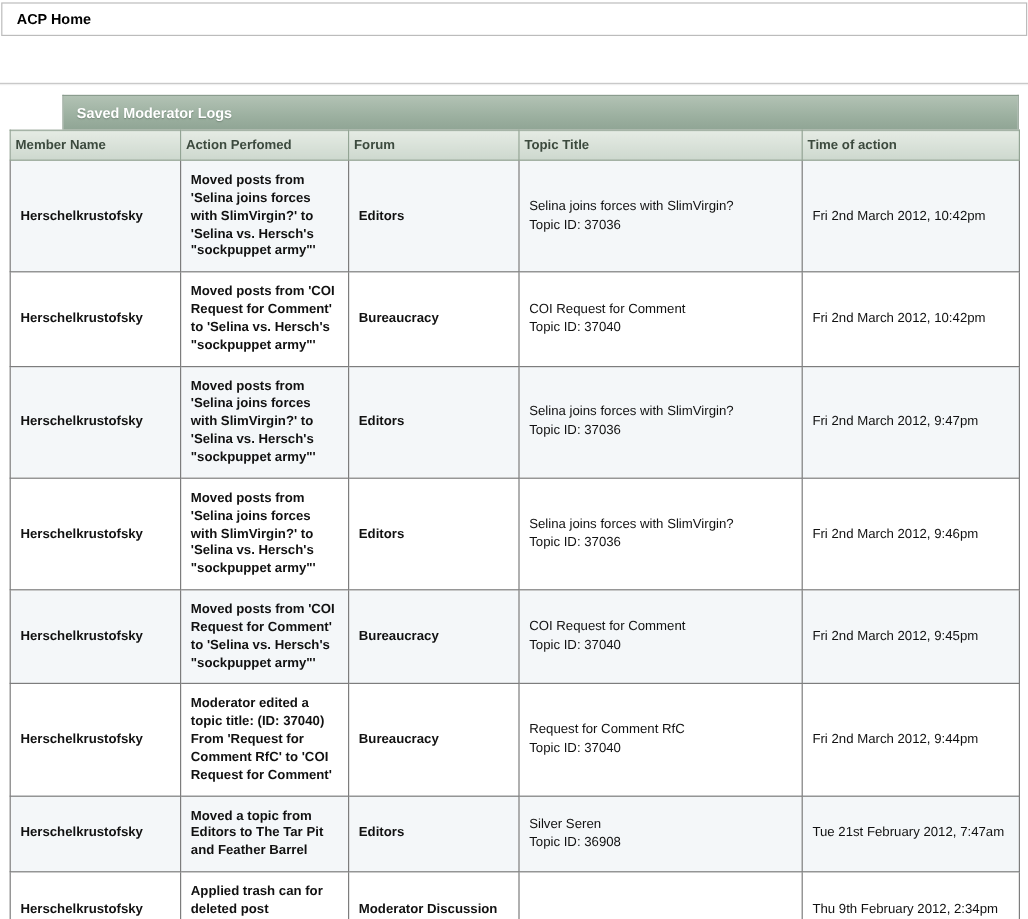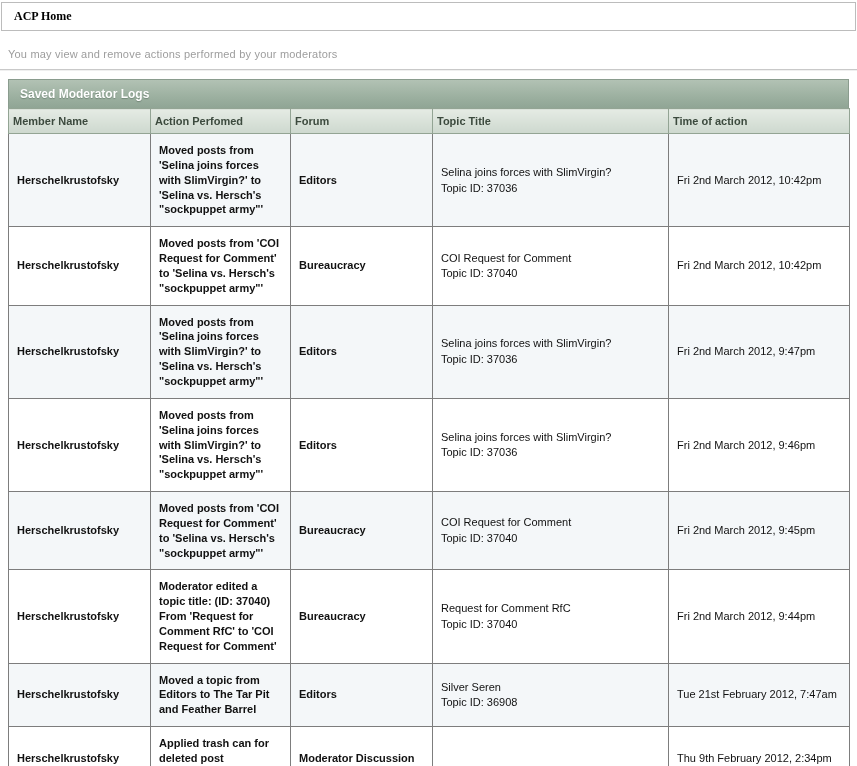--- a/index.html
+++ b/index.html
@@ -5,44 +5,44 @@
   * { box-sizing: border-box; margin: 0; padding: 0; }
   html, body {
     width: 857px; height: 766px;
     overflow: hidden;
     background: #ffffff;
     font-family: "Liberation Sans", "DejaVu Sans", sans-serif;
     font-size: 11px;
     color: #1a1a1a;
   }
   .acp-bar {
-    margin: 2px 1px 0 1px;
+    margin: 2px 1px 16px 1px;
     border: 1px solid #bcbcbc;
     background: #ffffff;
     padding: 6px 12px;
     font-size: 12px;
     font-weight: bold;
     color: #000;
-    font-family: Liberation Serif, serif;
   }
   .page-head { padding: 14px 8px 0 8px; }
   .page-title { font-weight: bold; font-size: 11px; color: #000; }
   .page-subtitle { color: #9d9d9d; font-size: 11px; margin-top: 3px; letter-spacing: 0.2px; }
   .divider { margin-top: 9px; border-top: 1px solid #c9c9c9; border-bottom: 1px solid #efefef; height: 2px; }
 
   .table-wrap { margin: 8px 8px 0 8px; width: 841px; }
   .table-title {
     background: linear-gradient(to bottom, #b2c2b4 0%, #9cb0a0 60%, #90a595 100%);
     color: #ffffff;
     font-weight: bold;
     font-size: 12px;
     padding: 7px 11px;
     border: 1px solid #8a9c8e;
     border-bottom: none;
     text-shadow: 0 1px 1px rgba(90,110,95,0.6);
+    margin-left: 44px;
   }
   table.log-table {
     border-collapse: collapse;
     table-layout: fixed;
     width: 841px;
   }
   .log-table th, .log-table td {
     border: 1px solid #7d7d7d;
   }
   .log-table th {
@@ -83,21 +83,20 @@
   td.topic .topic-line { margin: 1px 0; }
 </style>
 </head>
 <body>
 
 <div class="acp-bar">
   <span>ACP Home</span>
 </div>
 
 <div class="page-head">
-  <div class="page-subtitle">You may view and remove actions performed by your moderators</div>
 </div>
 <div class="divider"></div>
 
 <div class="table-wrap">
   <div class="table-title">Saved Moderator Logs</div>
 
   <table class="log-table">
     <colgroup>
       <col style="width:142px">
       <col style="width:140px">

